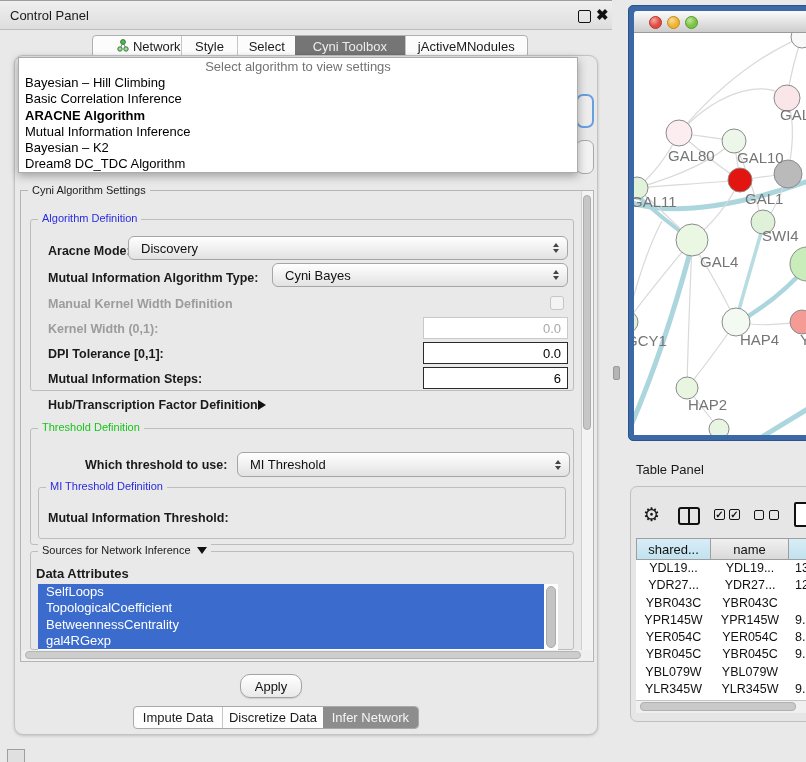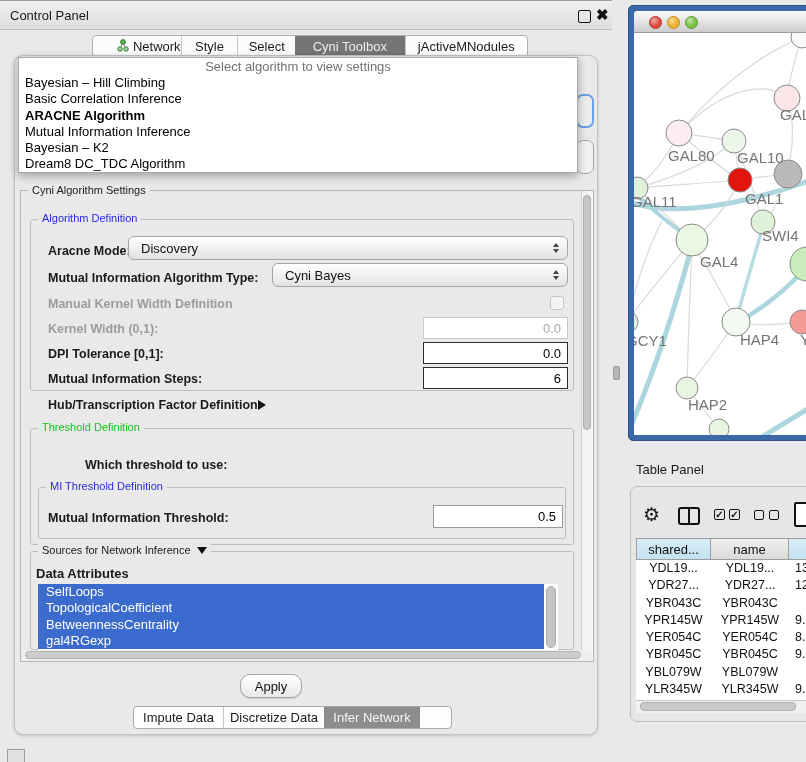--- a/index.html
+++ b/index.html
@@ -78,21 +78,21 @@
 
   #attr-list{left:38px;top:584px;width:520px;height:66px;background:#fff;overflow:hidden;}
   .attr-item{height:16.3px;line-height:16.3px;width:506px;background:#3a6bcd;color:#fff;
     font-size:13px;padding-left:8px;box-sizing:border-box;white-space:nowrap;}
   #attr-scroll-thumb{left:546px;top:586px;width:10px;height:62px;background:#c4c4c4;border:1px solid #ababab;border-radius:5px;box-sizing:border-box;}
 
   #apply-btn{left:240px;top:674px;width:62px;height:24px;border:1px solid #a3a3a3;border-radius:10px;
     background:linear-gradient(#ffffff,#e9e9e9);font-size:13px;display:flex;align-items:center;justify-content:center;
     box-shadow:0 1px 1px rgba(0,0,0,.12);box-sizing:border-box;}
 
-  #bottom-tabs{left:133px;top:706px;width:319px;height:23px;display:flex;background:#fdfdfd;
+  #bottom-tabs{left:133px;top:706px;width:286px;height:23px;display:flex;background:#fdfdfd;
     border:1px solid #a9a9a9;border-radius:4px;box-sizing:border-box;overflow:hidden;}
   .bt-tab{display:flex;align-items:center;justify-content:center;font-size:13px;color:#1a1a1a;
     border-left:1px solid #c6c6c6;box-sizing:border-box;}
   .bt-tab:first-child{border-left:none;}
   .bt-tab.sel{background:#8d8d8d;color:#f5f5f5;border-left:none;}
 
   
   #net-window{left:628px;top:5px;width:184px;height:436px;background:#3b69a8;
     border:1px solid #2d5288;border-radius:5px 0 0 5px;box-sizing:border-box;}
   #net-titlebar{left:634px;top:11px;width:178px;height:22px;background:linear-gradient(#fbfbfb,#cdcdcd);
@@ -214,27 +214,31 @@
 
   <div class="abs" id="hub-row">
     <span class="lbl">Hub/Transcription Factor Definition</span>
     <span class="arrow-right"></span>
   </div>
 
   <div class="abs grp" id="grp-threshold"></div>
   <div class="abs grp-label" id="grp-threshold-label">Threshold Definition</div>
 
   <div class="abs lbl" style="left:85px;top:458px;">Which threshold to use:</div>
+  <div class="abs combo" style="left:237px;top:452px;width:333px;height:25px;">
+    <span>MI Threshold</span>
+    <span class="stepper">
+        <i class="tri-up"></i>
+        <i class="tri-dn"></i>
+      </span>
+  </div>
 
   <div class="abs grp" id="grp-mithresh"></div>
   <div class="abs grp-label" id="grp-mithresh-label">MI Threshold Definition</div>
   <div class="abs lbl" style="left:48px;top:511px;">Mutual Information Threshold:</div>
-  <div class="abs field mid" style="left:433px;top:505px;width:130px;height:23px;">
-    <span>0.5</span>
-  </div>
 
   <div class="abs grp" id="grp-sources"></div>
   <div class="abs grp-label" id="grp-sources-label">
     <span>Sources for Network Inference</span>
     <span class="arrow-down"></span>
   </div>
   <div class="abs lbl" style="left:36px;top:566px;font-size:13px;">Data Attributes</div>
   <div class="abs" id="attr-list">
       <div class="attr-item">SelfLoops</div>
       <div class="attr-item">TopologicalCoefficient</div>

